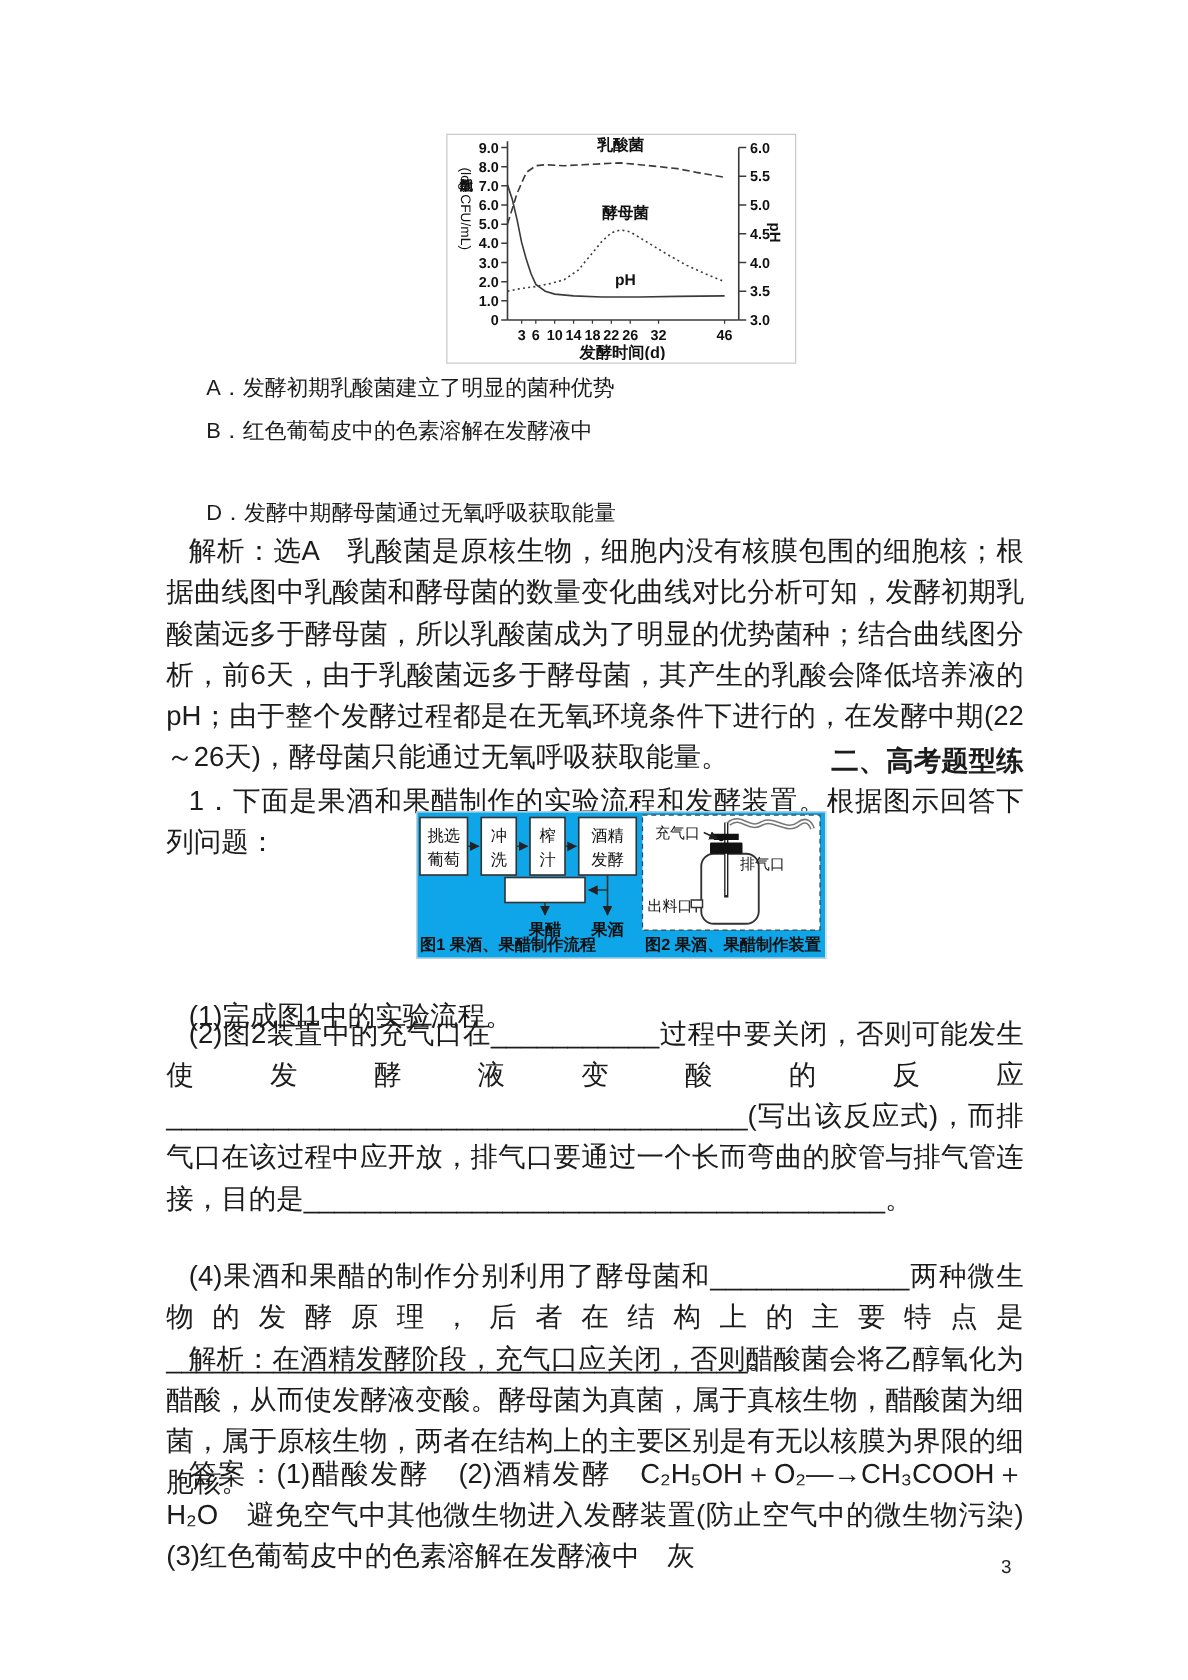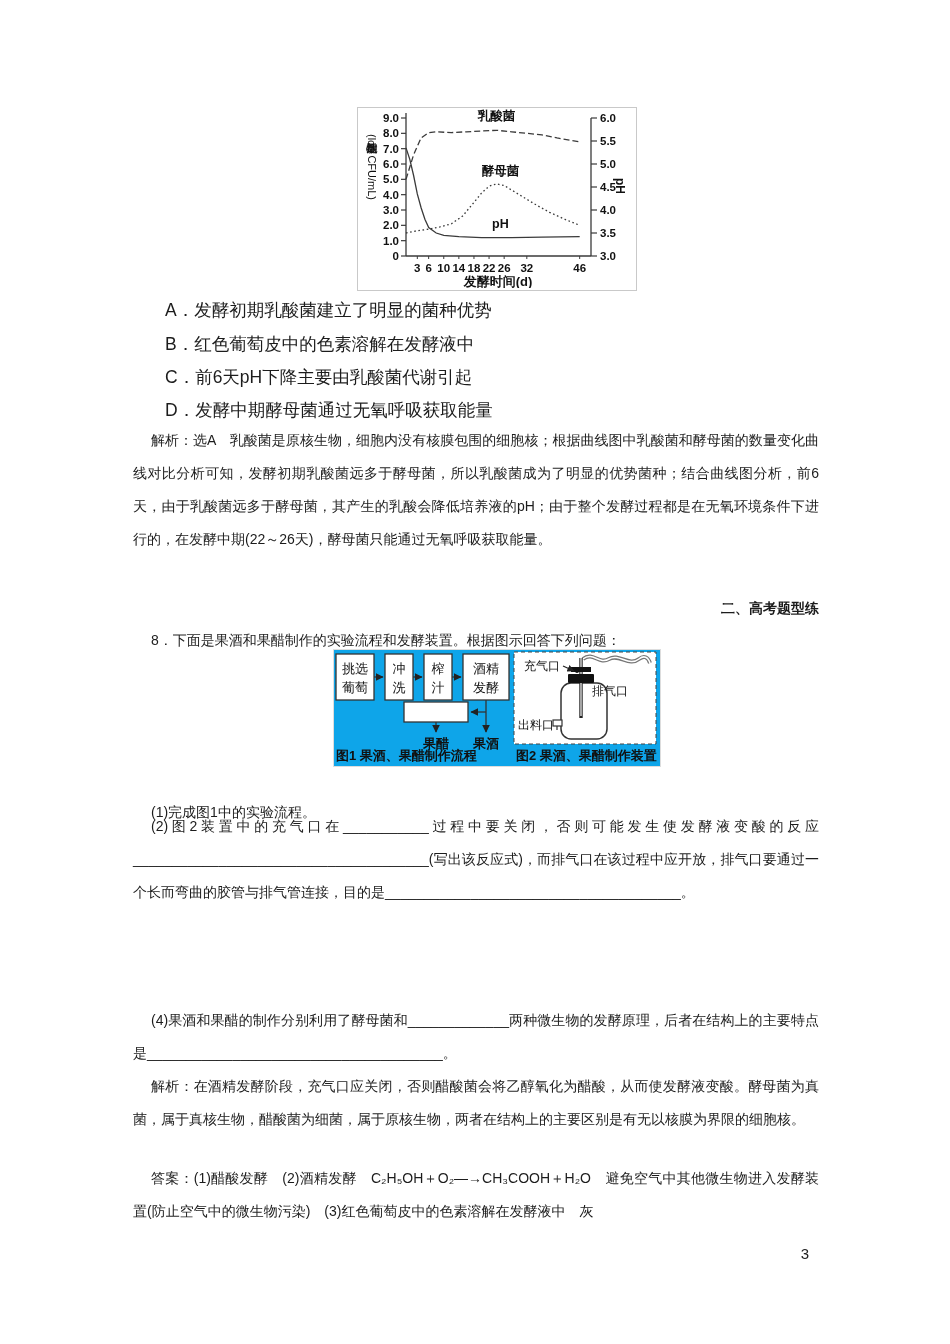--- a/index.html
+++ b/index.html
@@ -1,21 +1,21 @@
 <!DOCTYPE html>
 <html><head>
 <meta charset="utf-8">
 <style>
   html,body{margin:0;padding:0;background:#ffffff;}
   .page{
     position:relative;width:950px;height:1344px;background:#ffffff;
     font-family:"Liberation Sans","DejaVu Sans",sans-serif;
     color:#1c1c1c;overflow:hidden;
   }
-  .t{position:absolute;left:133px;width:686px;font-size:14px;line-height:33px;
+  .t{position:absolute;left:133px;width:686px;font-size:22px;line-height:33px;
      text-align:justify;text-indent:18px;color:#1c1c1c;}
   .opt{position:absolute;left:165px;width:640px;font-size:17.5px;line-height:26px;
      text-indent:0;color:#1c1c1c;}
   .sect{font-weight:bold;text-align:right;}
   .chart-box{position:absolute;left:357px;top:107px;width:278px;height:182px;
      border:1px solid #c9c9c9;background:#fff;}
   .fig-box{position:absolute;left:333px;top:649px;width:326px;height:116px;
      border:1px solid #dddddd;background:#0ea5e9;}
   .pageno{position:absolute;left:790px;top:1245px;width:30px;font-size:15px;
      text-align:center;color:#222;}
@@ -90,28 +90,27 @@
         <text x="138.6122448979592" y="12.300000000000011" text-anchor="middle" font-size="12.5" font-weight="bold" fill="#111">乳酸菌</text>
         <polyline points="48.0,125.0 59.3,122.7 70.7,121.2 82.0,118.9 93.3,115.8 104.6,108.1 116.0,94.3 123.5,85.1 131.1,78.2 138.6,75.9 146.2,77.5 153.7,82.1 161.3,86.7 176.4,95.9 191.5,104.3 206.6,111.2 221.7,117.3" fill="none" stroke="#3a3a3a" stroke-width="1.3" stroke-dasharray="1.6,2.6"></polyline>
         <text x="142.3877551020408" y="66.73333333333333" text-anchor="middle" font-size="12.5" font-weight="bold" fill="#111">酵母菌</text>
         <polyline points="48.0,39.9 51.8,51.4 55.6,67.5 59.3,85.9 63.1,99.7 66.9,111.2 70.7,119.5 78.2,125.0 85.8,127.3 100.9,128.7 123.5,129.6 153.7,129.6 183.9,129.1 221.7,128.7" fill="none" stroke="#3a3a3a" stroke-width="1.3"></polyline>
         <text x="142.3877551020408" y="120.39999999999999" text-anchor="middle" font-size="12.5" font-weight="bold" fill="#111">pH</text>
       </svg>
   </div>
 
   <div class="opt" style="top:297px">A．发酵初期乳酸菌建立了明显的菌种优势</div>
   <div class="opt" style="top:331px">B．红色葡萄皮中的色素溶解在发酵液中</div>
-  <div class="opt" style="top:364px">C．前6天pH下降主要由乳酸菌代谢引起</div>
   <div class="opt" style="top:397px">D．发酵中期酵母菌通过无氧呼吸获取能量</div>
 
   <div class="t" style="top:424px">解析：选A　乳酸菌是原核生物，细胞内没有核膜包围的细胞核；根据曲线图中乳酸菌和酵母菌的数量变化曲线对比分析可知，发酵初期乳酸菌远多于酵母菌，所以乳酸菌成为了明显的优势菌种；结合曲线图分析，前6天，由于乳酸菌远多于酵母菌，其产生的乳酸会降低培养液的pH；由于整个发酵过程都是在无氧环境条件下进行的，在发酵中期(22～26天)，酵母菌只能通过无氧呼吸获取能量。</div>
 
   <div class="t sect" style="top:592px">二、高考题型练</div>
 
-  <div class="t" style="top:624px">8．下面是果酒和果醋制作的实验流程和发酵装置。根据图示回答下列问题：</div>
+  <div class="t" style="top:624px">1．下面是果酒和果醋制作的实验流程和发酵装置。根据图示回答下列问题：</div>
 
   <div class="fig-box">
     <svg width="324" height="114" viewBox="0 0 324 114">
       <defs>
         <marker id="arr" markerWidth="8" markerHeight="8" refX="5.5" refY="3" orient="auto">
           <path d="M0,0 L6,3 L0,6 z" fill="#222"></path>
         </marker>
       </defs>
 
       <g stroke="#333" fill="none" stroke-width="1.3">

